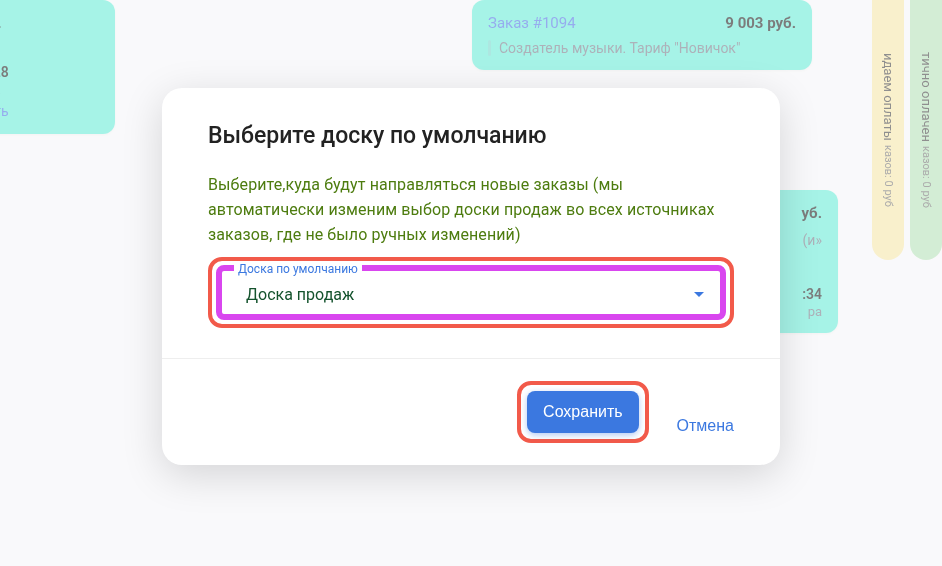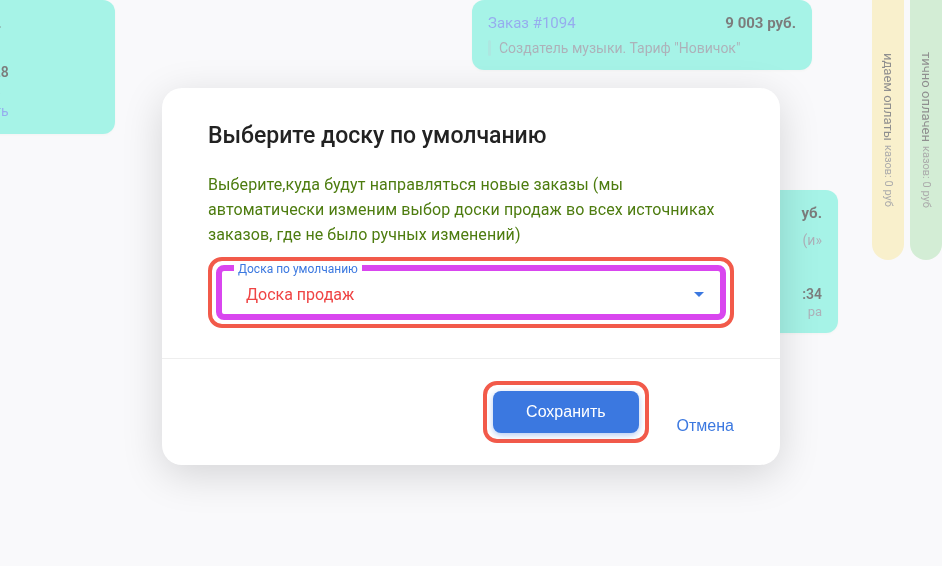--- a/index.html
+++ b/index.html
@@ -155,21 +155,21 @@
       position: absolute;
       top: -9px;
       left: 12px;
       background: white;
       padding: 0 4px;
       font-size: 12px;
       color: #3b78e0;
     }
     .select-value {
       font-size: 16px;
-      color: #ef4444;
+      color: #14532d;
     }
     .select-arrow {
       width: 0;
       height: 0;
       border-left: 5px solid transparent;
       border-right: 5px solid transparent;
       border-top: 5px solid #3b78e0;
     }
     .modal-footer {
       border-top: 1px solid #eee;
@@ -182,21 +182,21 @@
     .save-wrap {
       border: 4px solid #f25a4a;
       border-radius: 14px;
       padding: 6px;
     }
     .save-btn {
       background: #3b78e0;
       color: white;
       border: none;
       border-radius: 8px;
-      padding: 12px 33px;
+      padding: 12px 16px;
       font-size: 16px;
       cursor: pointer;
       box-shadow: 0 2px 6px rgba(59,120,224,0.4);
     }
     .cancel-btn {
       background: none;
       border: none;
       color: #3b78e0;
       font-size: 16px;
       cursor: pointer;

